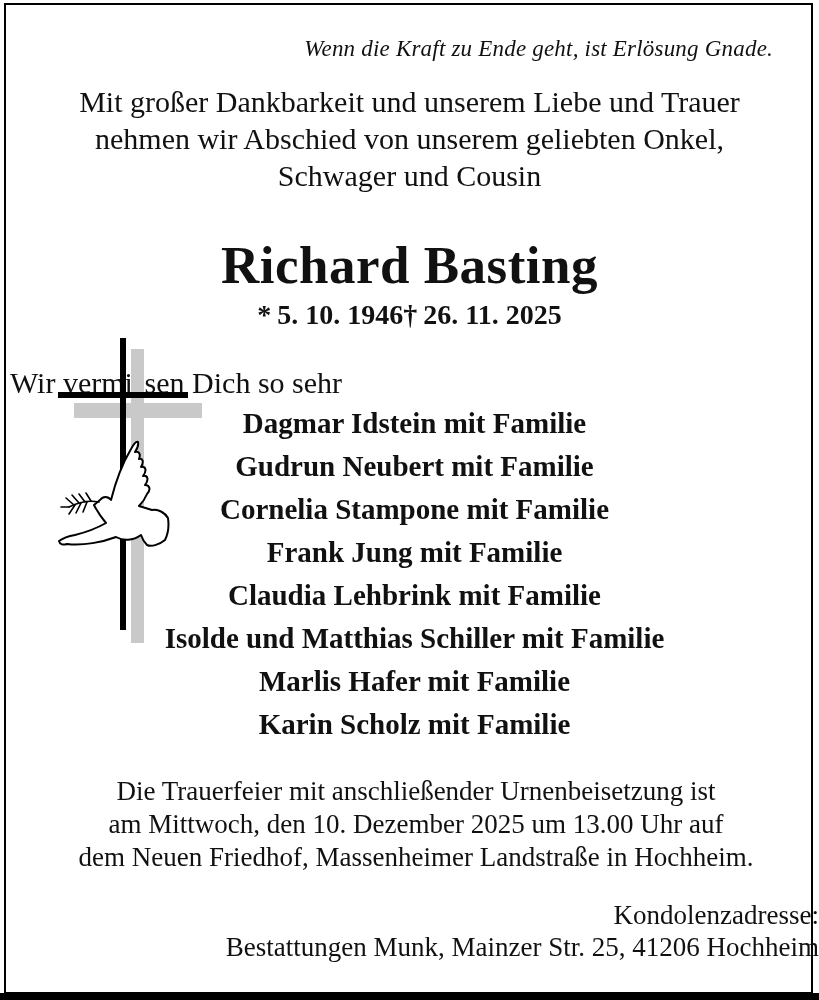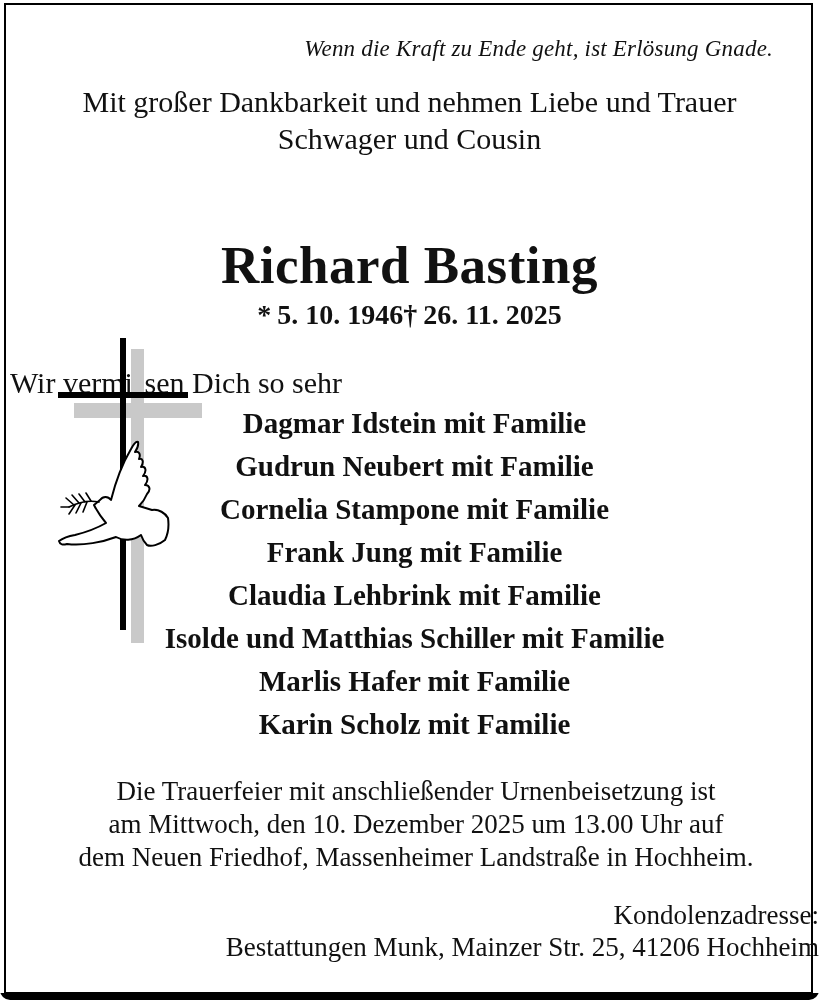--- a/index.html
+++ b/index.html
@@ -4,21 +4,20 @@
 <style>
   html, body { margin: 0; padding: 0; background: #ffffff; }
   .page {
     position: relative;
     width: 819px;
     height: 1000px;
     background: #ffffff;
     color: #111111;
     font-family: "Liberation Serif", "DejaVu Serif", serif;
     overflow: hidden;
-    border-radius: 10px;
   }
   .frame {
     position: absolute;
     left: 4px; top: 3px; right: 6px; bottom: 6px;
     border: 2px solid #000000;
     pointer-events: none;
   }
   .bottom-bar {
     position: absolute;
     left: 0; right: 0; bottom: 0;
@@ -99,21 +98,22 @@
 <body>
 
 <div class="page">
 
   <div class="frame"></div>
   <div class="bottom-bar"></div>
 
   <div class="quote">Wenn die Kraft zu Ende geht, ist Erlösung Gnade.</div>
 
   <div class="intro">
-    <div>Mit großer Dankbarkeit und nehmen Liebe und Trauer</div>
+    <div>Mit großer Dankbarkeit und unserem Liebe und Trauer</div>
+    <div>nehmen wir Abschied von unserem geliebten Onkel,</div>
     <div>Schwager und Cousin</div>
   </div>
 
   <div class="deceased-name">Richard Basting</div>
 
   <div class="dates">
     <div><span class="sym">*</span><span>5. 10. 1946</span></div>
     <div><span class="sym">†</span><span>26. 11. 2025</span></div>
   </div>
 

